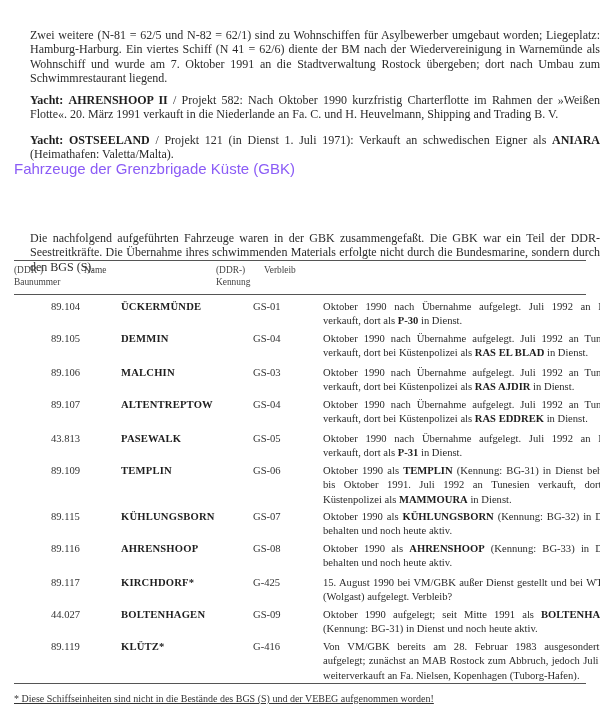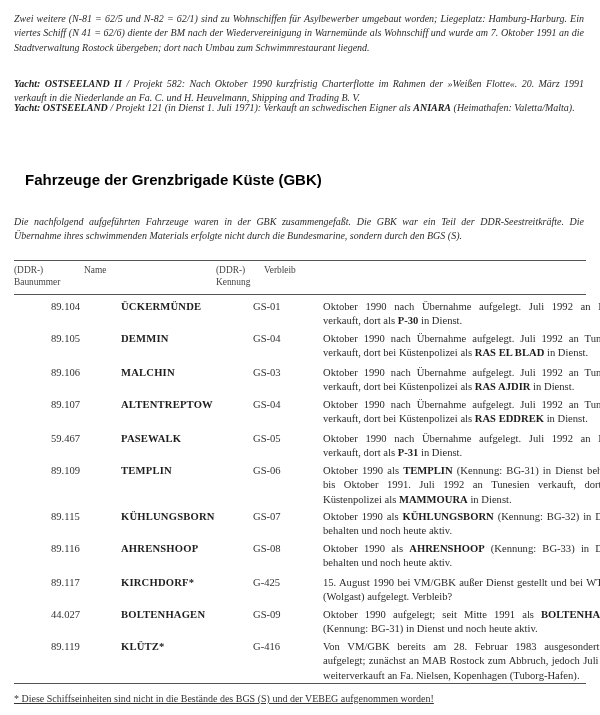--- a/index.html
+++ b/index.html
@@ -3,32 +3,31 @@
   <meta charset="utf-8">
   <style>
     html, body { margin: 0; padding: 0; background: #ffffff; }
     body {
       width: 600px; height: 715px; overflow: hidden; position: relative;
       font-family: "Liberation Serif", "DejaVu Serif", serif;
       color: #2a2a2a;
     }
     .page { position: absolute; left: 14px; top: 0; width: 570px; }
     .para {
-      font-size: 10px; line-height: 14.4px; text-align: justify; margin: 0;
+      font-size: 12px; line-height: 14.4px; text-align: justify; margin: 16px;
       color: #2b2b2b;
-      font-style: italic;
     }
     .p1 { position: absolute; top: 12px; left: 0; width: 570px; }
     .p2 { position: absolute; top: 77px; left: 0; width: 570px; }
-    .p3 { position: absolute; top: 101px; left: 0; width: 570px; }
+    .p3 { position: absolute; top: 117px; left: 0; width: 570px; }
     b { font-weight: bold; color: #1e1e1e; }
     .heading {
       position: absolute; top: 160px; left: 0;
       font-family: "Liberation Sans", "DejaVu Sans", sans-serif;
-      font-size: 15px; color: #000000; margin: 11px; font-weight: bold;
+      font-size: 15px; color: #8b5cf6; margin: 0; font-weight: normal;
     }
     .intro { position: absolute; top: 215px; left: 0; width: 570px; }
     .rule { position: absolute; left: 0; width: 572px; height: 1px; background: #555; }
     .rule-top { top: 260px; }
     .rule-mid { top: 294px; }
     .rule-bot { top: 683px; }
     .thead { position: absolute; top: 264px; left: 0; width: 572px; font-size: 9.4px; line-height: 12px; color: #444; }
     .th { position: absolute; top: 0; }
     .c1 { left: 0; }
     .c2 { left: 70px; }
@@ -47,21 +46,21 @@
   </style>
 </head>
 <body>
 
 <div class="page">
 
   <p class="para p1">Zwei weitere (N-81 = 62/5 und N-82 = 62/1) sind zu Wohnschiffen für Asylbewerber umgebaut worden; Liegeplatz: Hamburg-Harburg. Ein viertes Schiff (N 41 = 62/6) diente der BM nach der Wiedervereinigung in Warnemünde als Wohnschiff und wurde am 7. Oktober 1991 an die Stadtverwaltung Rostock übergeben; dort nach Umbau zum Schwimmrestaurant liegend.</p>
 
   <p class="para p2">
     <b>Yacht:</b>
-    <b>OSTSEELAND II</b>
+    <b>AHRENSHOOP II</b>
     <span>/ Projekt 582: Nach Oktober 1990 kurzfristig Charterflotte im Rahmen der »Weißen Flotte«. 20. März 1991 verkauft in die Niederlande an Fa. C. und H. Heuvelmann, Shipping and Trading B. V.</span>
   </p>
 
   <p class="para p3">
     <b>Yacht:</b>
     <b>OSTSEELAND</b>
     <span>/ Projekt 121 (in Dienst 1. Juli 1971): Verkauft an schwedischen Eigner als</span>
     <b>ANIARA</b>
     <span>(Heimathafen: Valetta/Malta).</span>
   </p>
@@ -106,21 +105,21 @@
         <div class="cell code">GS-03</div>
         <div class="cell fate">Oktober 1990 nach Übernahme aufgelegt. Juli 1992 an Tunesien verkauft, dort bei Küstenpolizei als <b>RAS AJDIR</b> in Dienst.</div>
       </div>
       <div class="row" style="top: 98px;">
         <div class="cell num">89.107</div>
         <div class="cell name">ALTENTREPTOW</div>
         <div class="cell code">GS-04</div>
         <div class="cell fate">Oktober 1990 nach Übernahme aufgelegt. Juli 1992 an Tunesien verkauft, dort bei Küstenpolizei als <b>RAS EDDREK</b> in Dienst.</div>
       </div>
       <div class="row" style="top: 132px;">
-        <div class="cell num">59.467</div>
+        <div class="cell num">43.813</div>
         <div class="cell name">PASEWALK</div>
         <div class="cell code">GS-05</div>
         <div class="cell fate">Oktober 1990 nach Übernahme aufgelegt. Juli 1992 an Malta verkauft, dort als <b>P-31</b> in Dienst.</div>
       </div>
       <div class="row" style="top: 164px;">
         <div class="cell num">89.109</div>
         <div class="cell name">TEMPLIN</div>
         <div class="cell code">GS-06</div>
         <div class="cell fate">Oktober 1990 als <b>TEMPLIN</b> (Kennung: BG-31) in Dienst behalten bis Oktober 1991. Juli 1992 an Tunesien verkauft, dort bei Küstenpolizei als <b>MAMMOURA</b> in Dienst.</div>
       </div>

